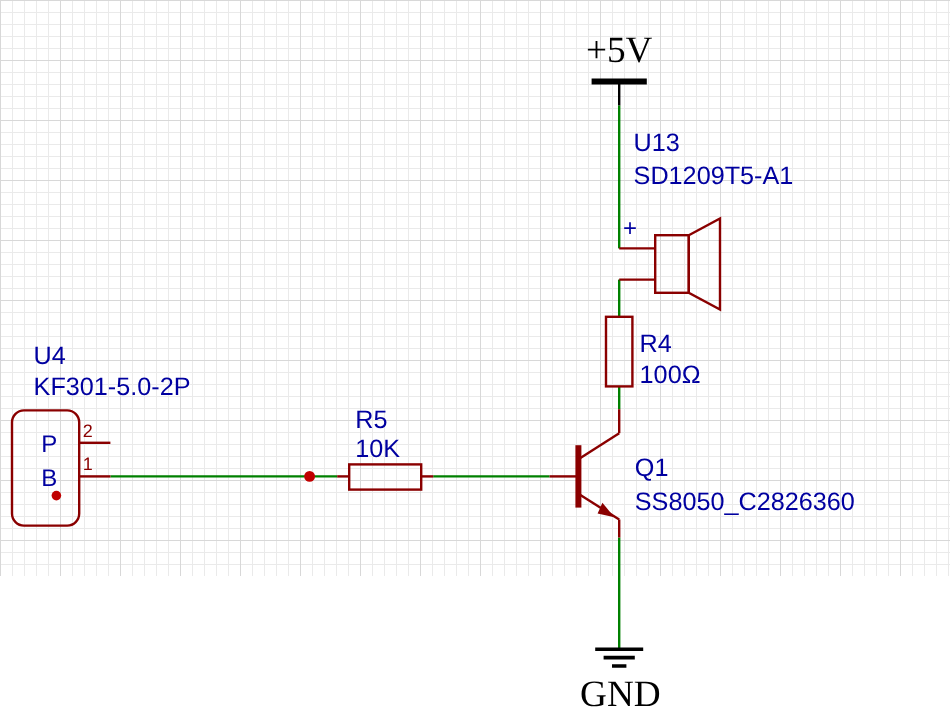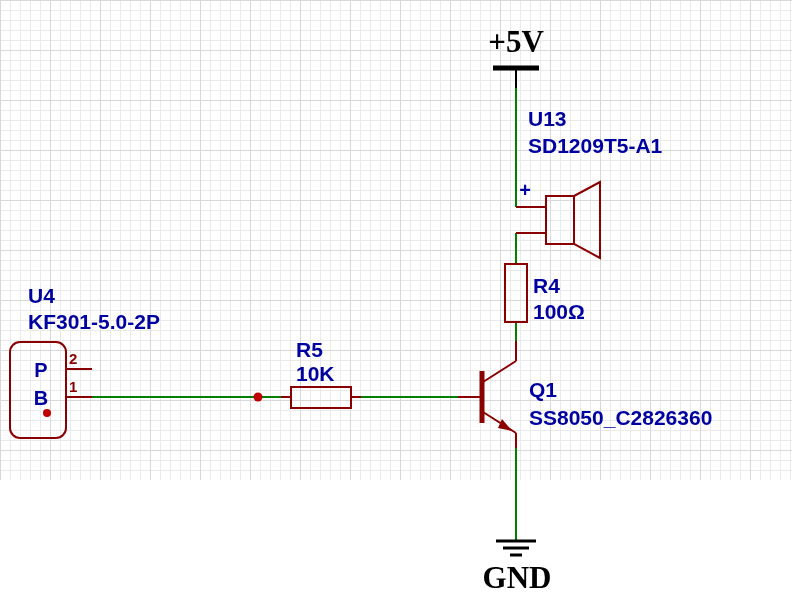--- a/index.html
+++ b/index.html
@@ -10,21 +10,20 @@
   }
   .sheet {
     position: relative; width: 792px; height: 480px;
     background-color: #ffffff;
     background-image:
       linear-gradient(to right, #d8d8d8 1px, transparent 1px),
       linear-gradient(to bottom, #d8d8d8 1px, transparent 1px),
       linear-gradient(to right, #eaeaea 1px, transparent 1px),
       linear-gradient(to bottom, #eaeaea 1px, transparent 1px);
     background-size: 50px 50px, 50px 50px, 10px 10px, 10px 10px;
-    font-weight: bold;
   }
   svg.schem { position: absolute; left: 0; top: 0; }
 
   .wire   { stroke: #008000; stroke-width: 2; fill: none; }
   .comp   { stroke: #8a0000; stroke-width: 2; fill: none; }
   .compthick { stroke: #8a0000; stroke-width: 5; fill: none; }
   .compfill  { fill: #8a0000; stroke: none; }
   .pwr    { stroke: #000000; fill: none; }
   .dot    { fill: #c00000; stroke: none; }
 

